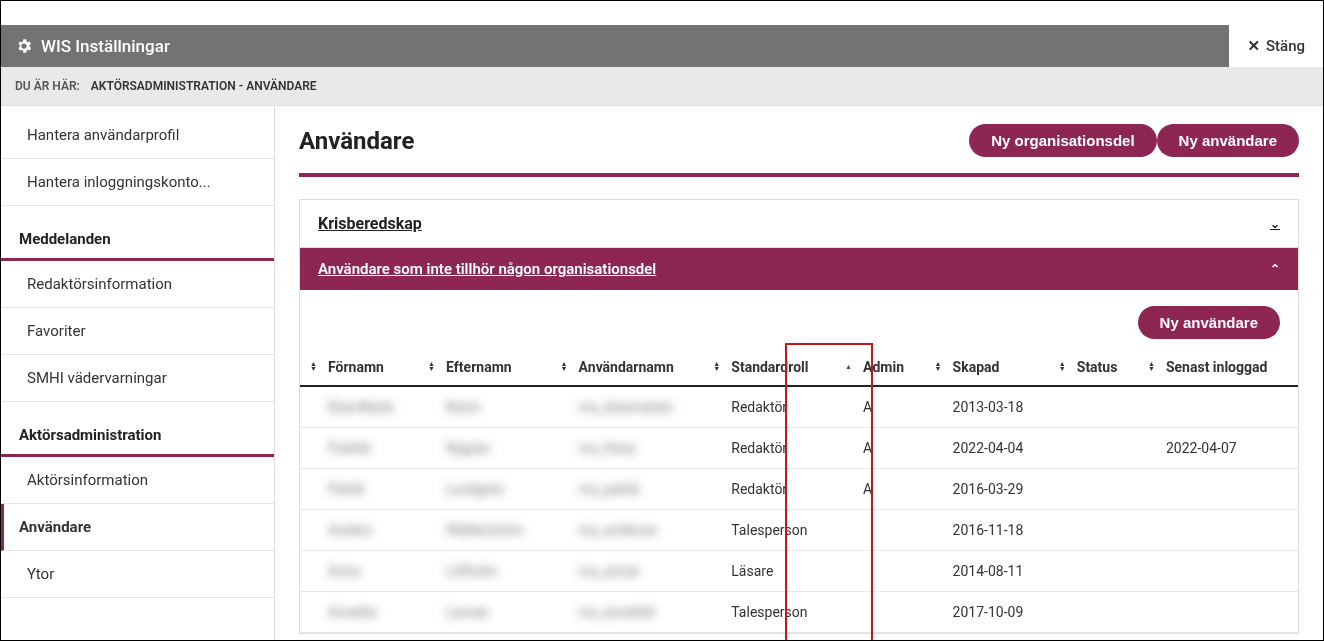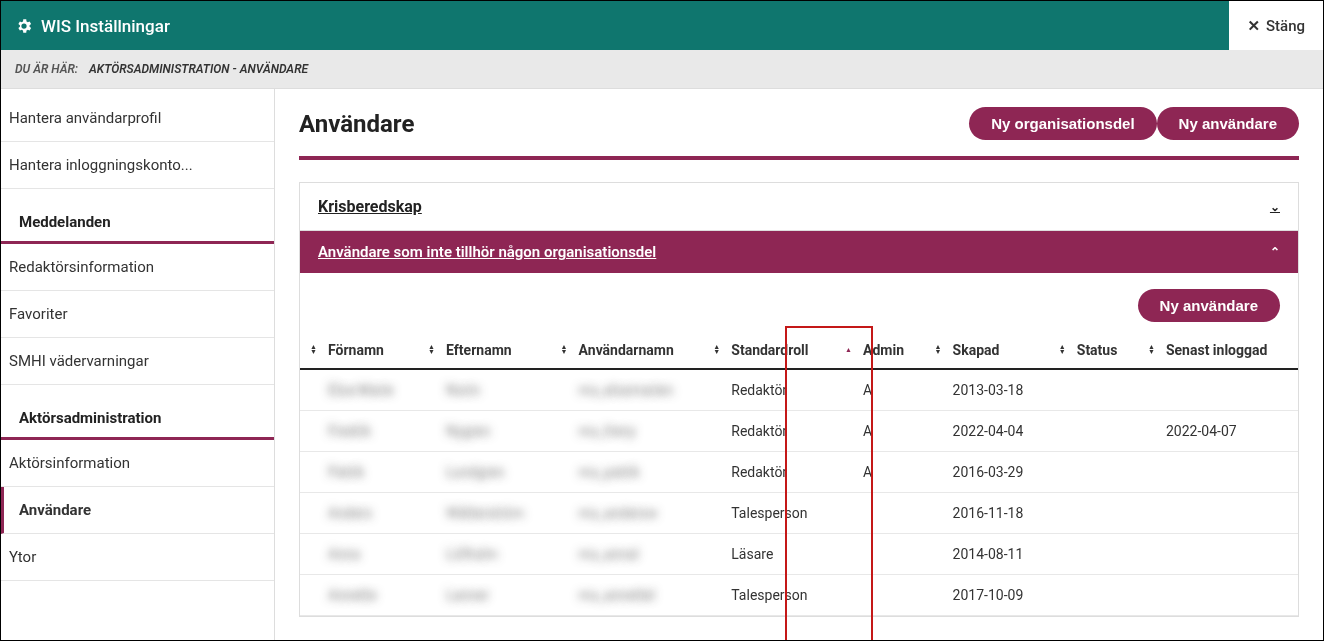--- a/index.html
+++ b/index.html
@@ -7,25 +7,26 @@
     font-family: -apple-system, BlinkMacSystemFont, "Segoe UI", Roboto, sans-serif;
     font-size: 14px;
     color: #333;
     background: #fff;
     width: 1324px;
     height: 641px;
     overflow: hidden;
     border: 1px solid #000;
   }
   .header {
-    background: #0f766e;
+    background: #737373;
     color: #fff;
     display: flex;
     align-items: center;
-    height: 49px;
+    height: 42px;
+    margin-top: 24px;
   }
   .header-title {
     display: flex;
     align-items: center;
     padding-left: 14px;
     font-size: 17px;
     font-weight: 500;
     gap: 8px;
   }
   .header-close {
@@ -40,36 +41,35 @@
     cursor: pointer;
     gap: 6px;
     font-weight: 500;
   }
   .breadcrumb {
     background: #e9e9e9;
     padding: 12px 14px;
     font-size: 12px;
     color: #555;
     border-bottom: 1px solid #ddd;
-    font-style: italic;
   }
   .breadcrumb .bc-label { margin-right: 8px; font-weight: 600; color: #555; }
   .breadcrumb .bc-path { font-weight: 600; color: #333; }
   .content {
     display: flex;
     height: calc(100% - 38px - 42px);
   }
   .sidebar {
     width: 274px;
     border-right: 1px solid #ddd;
     background: #fff;
     padding-top: 6px;
   }
   .side-item {
-    padding: 14px 8px;
+    padding: 14px 26px;
     border-bottom: 1px solid #e5e5e5;
     font-size: 15px;
     color: #333;
     cursor: pointer;
     white-space: nowrap;
     overflow: hidden;
     text-overflow: ellipsis;
   }
   .side-head {
     padding: 14px 18px 10px;

